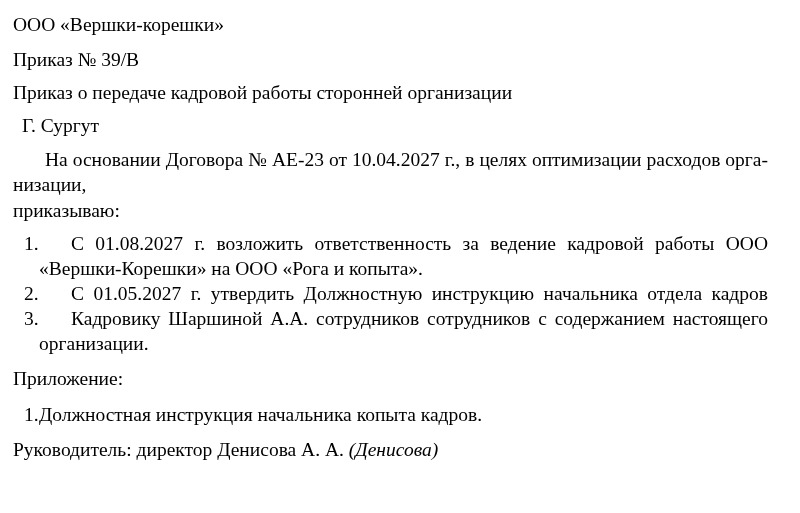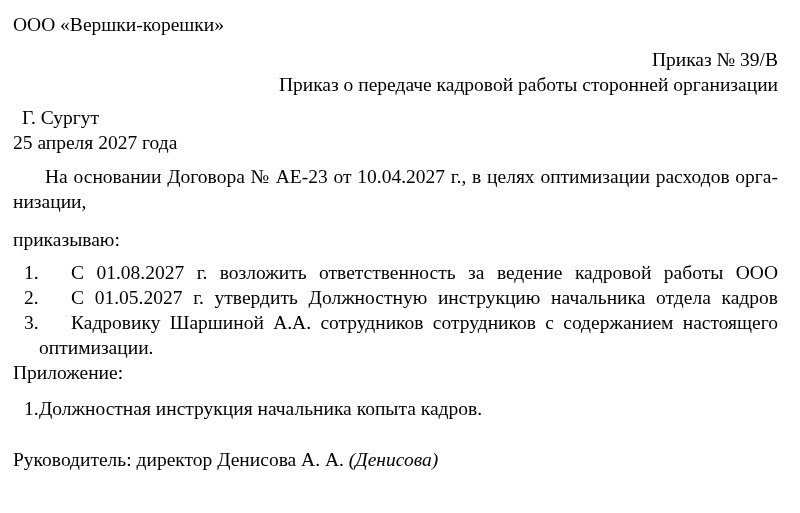--- a/index.html
+++ b/index.html
@@ -6,40 +6,39 @@
   body {
     width: 800px;
     height: 513px;
     background: #ffffff;
     color: #000000;
     font-family: "Liberation Serif", "DejaVu Serif", serif;
     font-size: 19.5px;
     line-height: 25px;
     overflow: hidden;
   }
-  .page { padding: 12px 22px 0 13px; }
+  .page { padding: 12px 32px 0 13px; }
 
-  .center { text-align: right; }
+  .center { text-align: left; }
 
   .place-date-row {
     display: flex;
     justify-content: space-between;
     margin-top: 8px;
-    flex-direction: column;
   }
   .city { margin-left: 9px; }
 
   .mt-title   { margin-top: 10px; }
-  .mt-sub     { }
+  .mt-sub     { margin-top: 8px; }
   .mt-para    { margin-top: 9px; }
-  .mt-dir     { margin-top: 13px; }
+  .mt-dir     { margin-top: 1px; }
   .mt-list    { margin-top: 8px; }
-  .mt-attach-h{ margin-top: 0; font-family: Liberation Serif, serif; }
+  .mt-attach-h{ margin-top: 10px; font-family: Liberation Serif, serif; }
   .mt-attach  { margin-top: 11px; }
-  .mt-sig     { margin-top: 26px; }
+  .mt-sig     { margin-top: 10px; }
 
   
   .jline {
     display: block;
     text-align: justify;
     text-align-last: justify;
     margin-left: 32px;
   }
   
   .line { display: block; }
@@ -60,51 +59,51 @@
 <div class="page">
 
   <div>ООО «Вершки-корешки»</div>
 
   <div class="center mt-title">Приказ № 39/В</div>
 
   <div class="center mt-sub">Приказ о передаче кадровой работы сторонней организации</div>
 
   <div class="place-date-row">
     <span class="city">Г. Сургут</span>
-    <span>25 апреля 2027 года</span>
   </div>
 
   <div class="mt-para">
     <span class="jline">На основании Договора № АЕ-23 от 10.04.2027 г., в целях оптимизации расходов орга-</span>
     <span class="line">низации,</span>
   </div>
 
   <div class="mt-dir">приказываю:</div>
 
   <div class="mt-list">
 
     <div class="oli">
       <span class="num">1.</span>
       <span>
         <span class="jline">С 01.08.2027 г. возложить ответственность за ведение кадровой работы ООО</span>
+        <span class="line">«Вершки-Корешки» на ООО «Рога и копыта».</span>
       </span>
     </div>
 
     <div class="oli">
       <span class="num">2.</span>
       <span>
         <span class="jline">С 01.05.2027 г. утвердить Должностную инструкцию начальника отдела кадров</span>
       </span>
     </div>
 
     <div class="oli">
       <span class="num">3.</span>
       <span>
         <span class="jline">Кадровику Шаршиной А.А. сотрудников сотрудников с содержанием настоящего</span>
-        <span class="line">оптимизации.</span>
+        <span class="line">организации.</span>
       </span>
     </div>
 
   </div>
 
   <div class="mt-attach-h">Приложение:</div>
 
   <div class="oli mt-attach">
     <span class="num">1.</span>
     <span class="line">Должностная инструкция начальника копыта кадров.</span>

